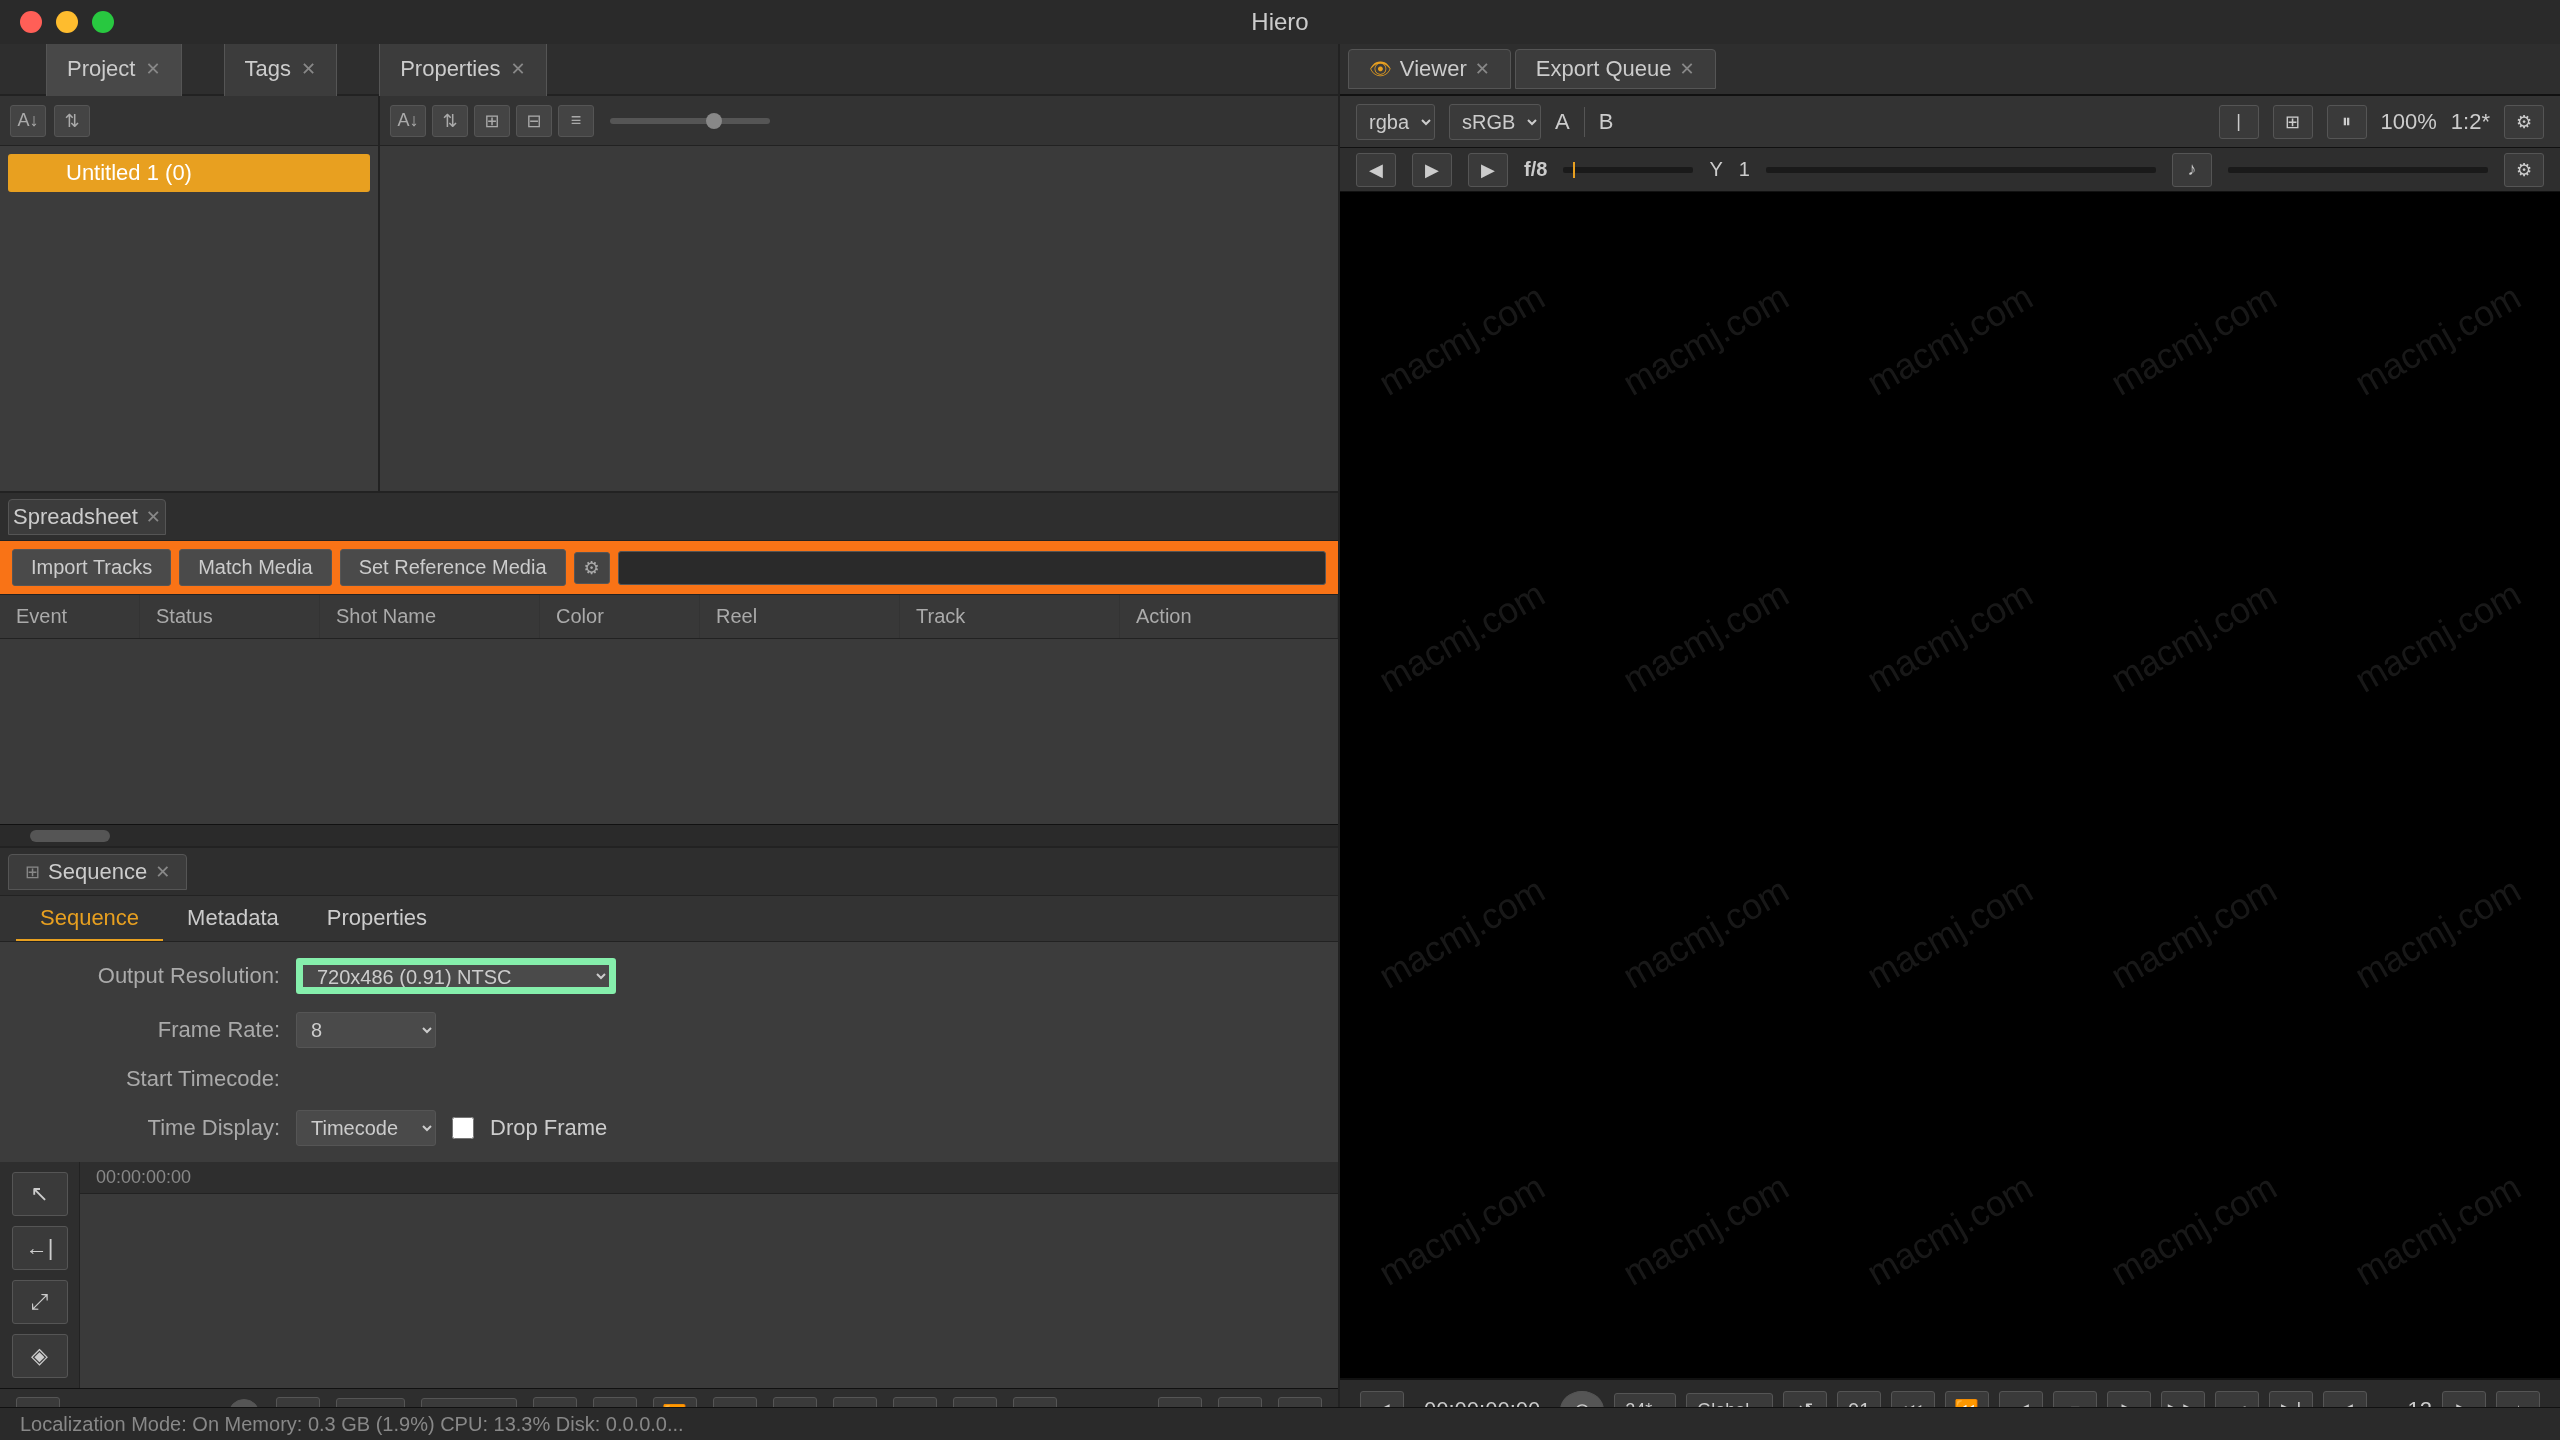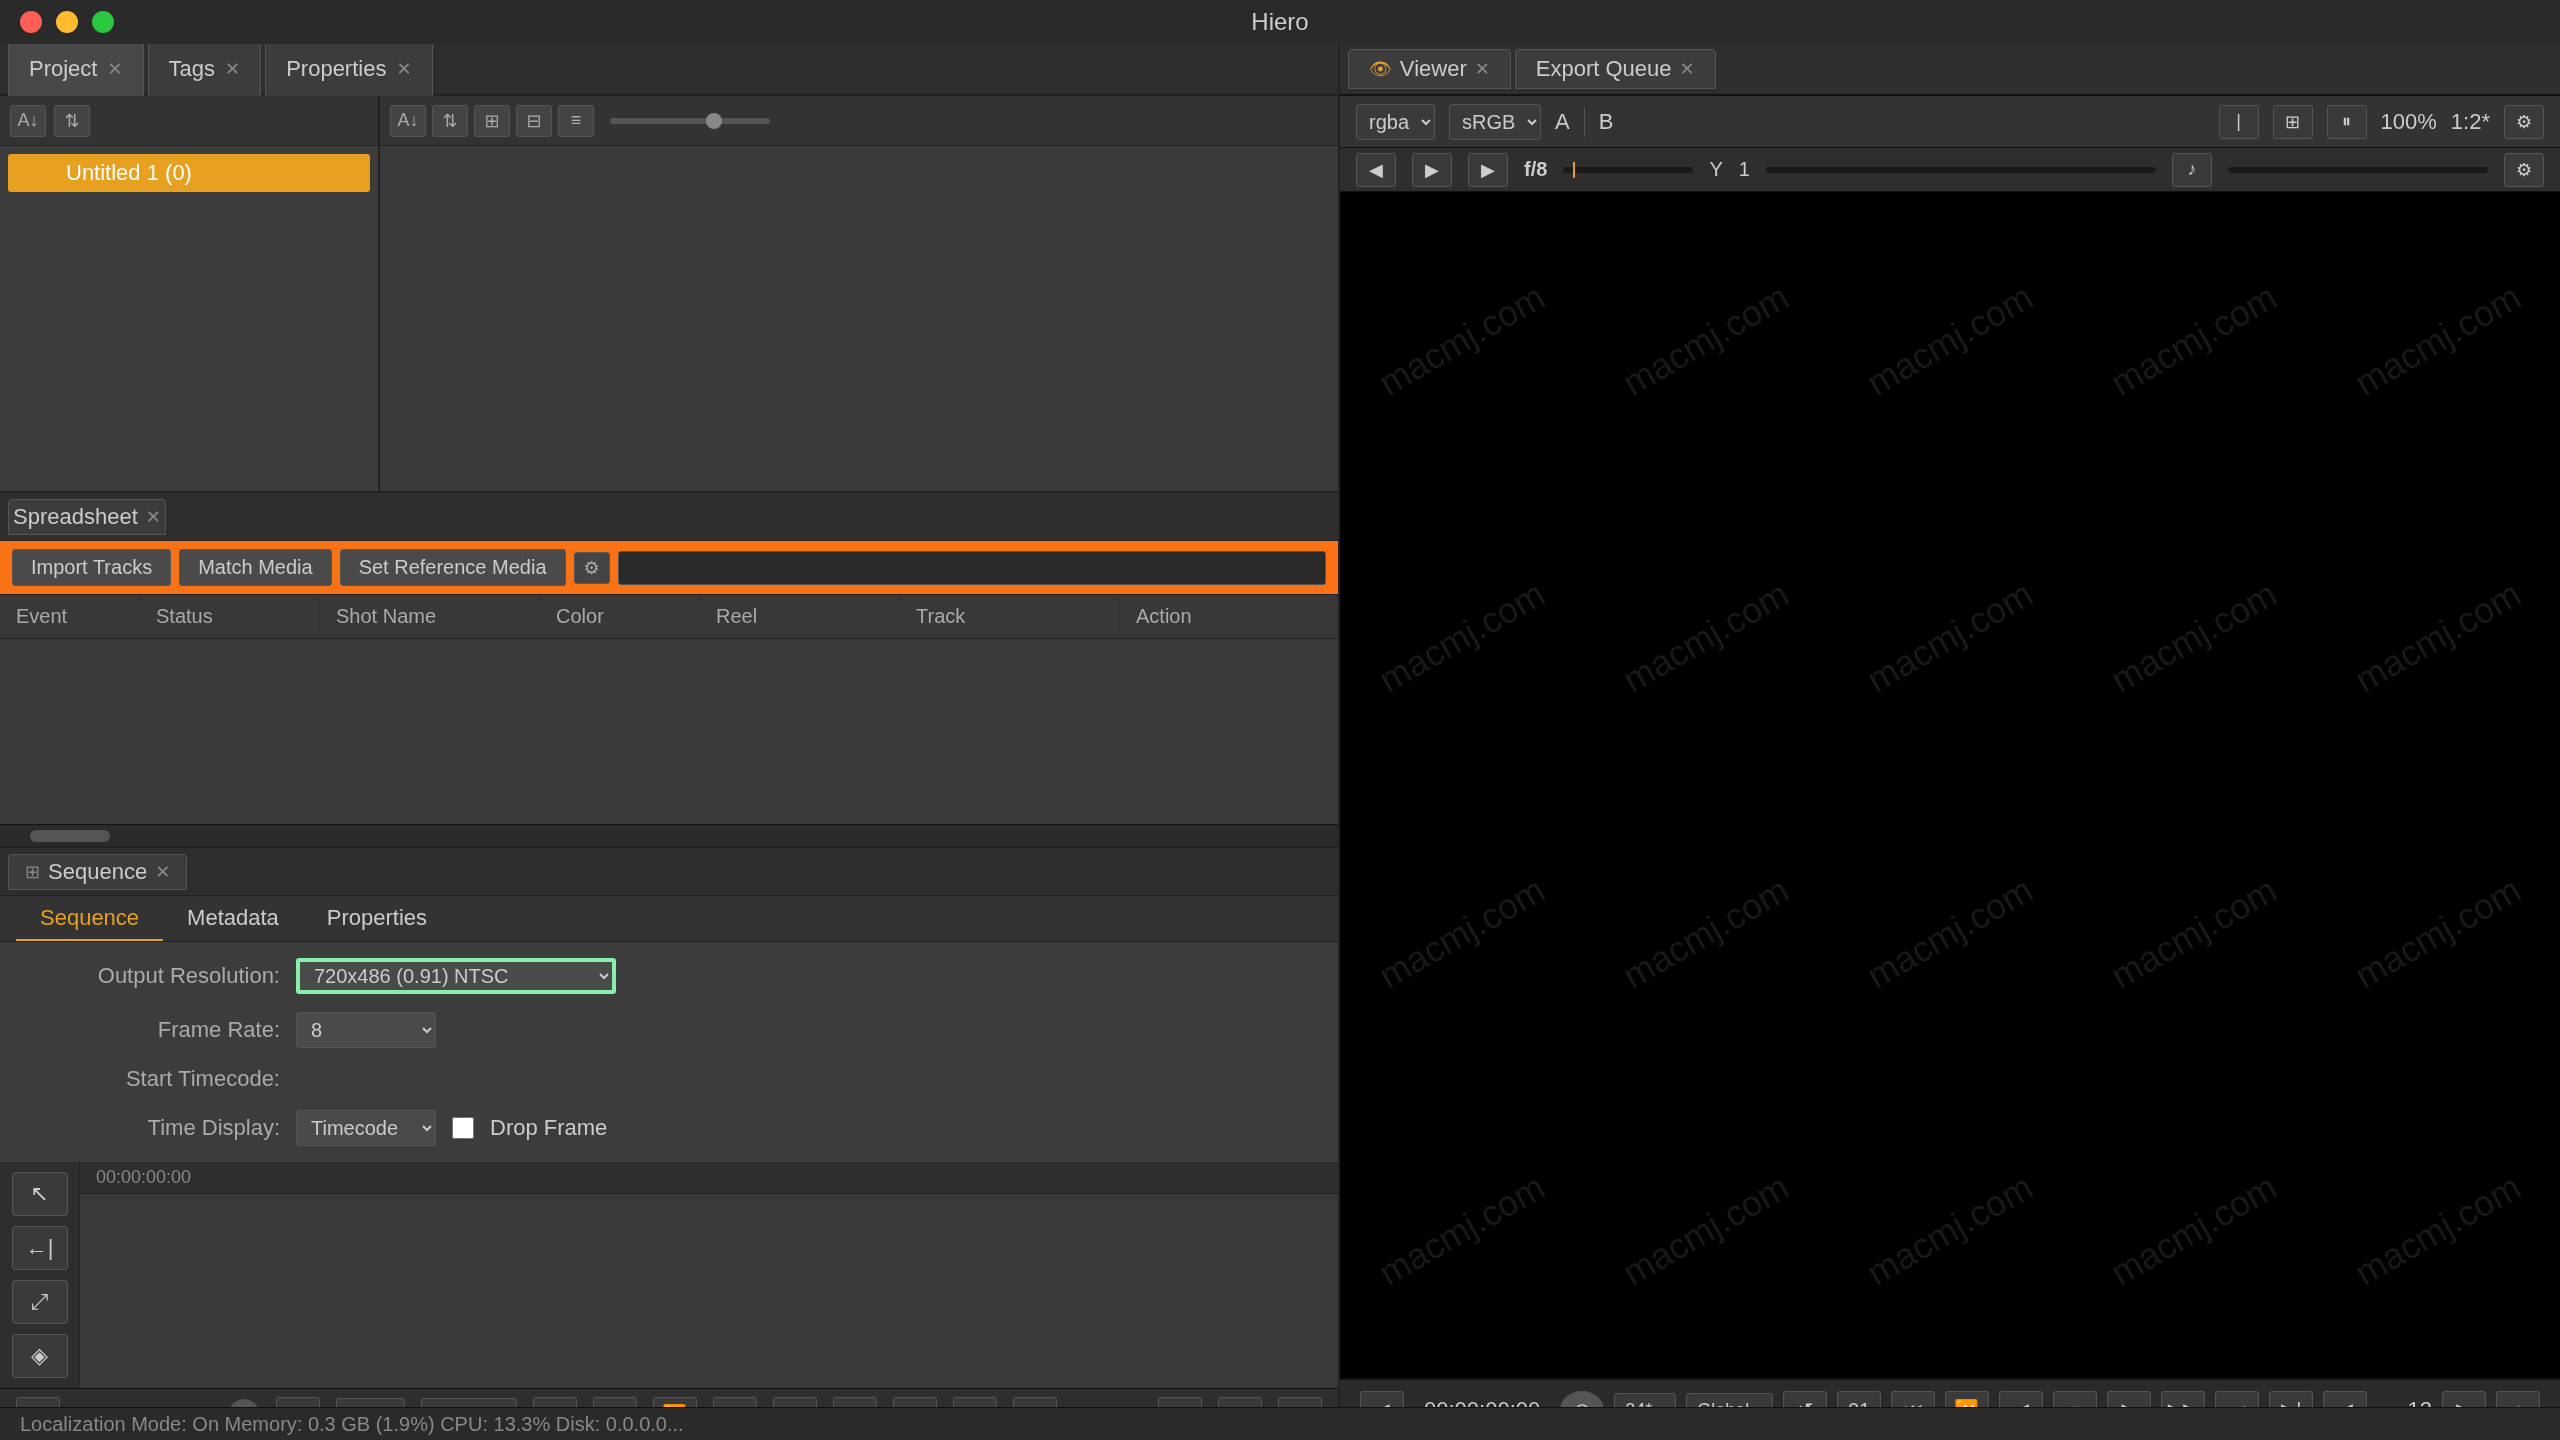--- a/index.html
+++ b/index.html
@@ -78,20 +78,21 @@
       padding: 0 20px;
       height: 58px;
       background: #3c3c3c;
       border: 1px solid #555;
       border-radius: 4px 4px 0 0;
       margin-right: 4px;
       font-size: 22px;
       color: #ccc;
       cursor: pointer;
       gap: 10px;
+      margin-left: 38px;
     }
     .tab.active {
       background: #484848;
     }
     .tab-close {
       font-size: 18px;
       color: #888;
       cursor: pointer;
     }
 
@@ -329,21 +330,21 @@
       width: 260px;
       flex-shrink: 0;
     }
     .prop-value {
       font-size: 22px;
       color: #ccc;
     }
     .prop-select {
       height: 36px;
       background: #4a4a4a;
-      border: 4px solid #86efac;
+      border: 7px solid #86efac;
       border-radius: 3px;
       color: #ccc;
       font-size: 20px;
       padding: 0 10px;
       min-width: 320px;
     }
     .prop-select-sm {
       height: 36px;
       background: #4a4a4a;
       border: 1px solid #555;

